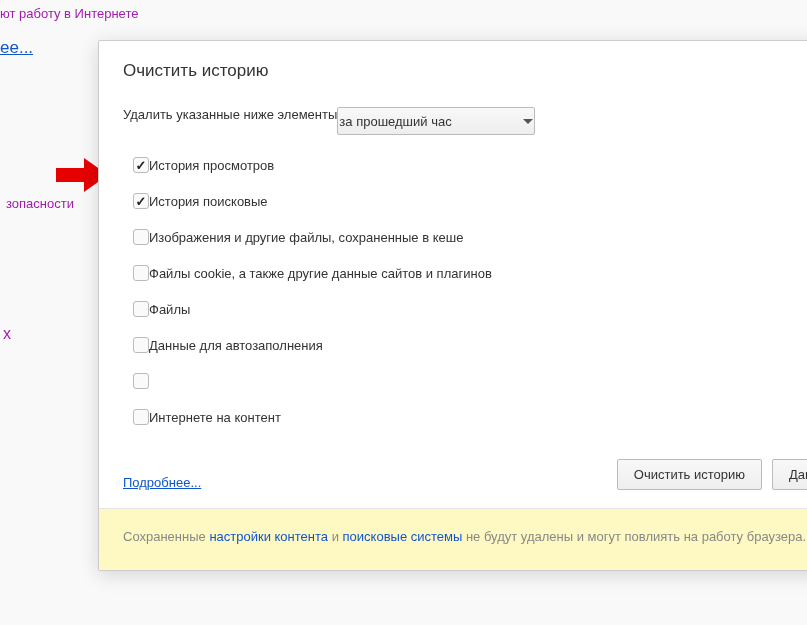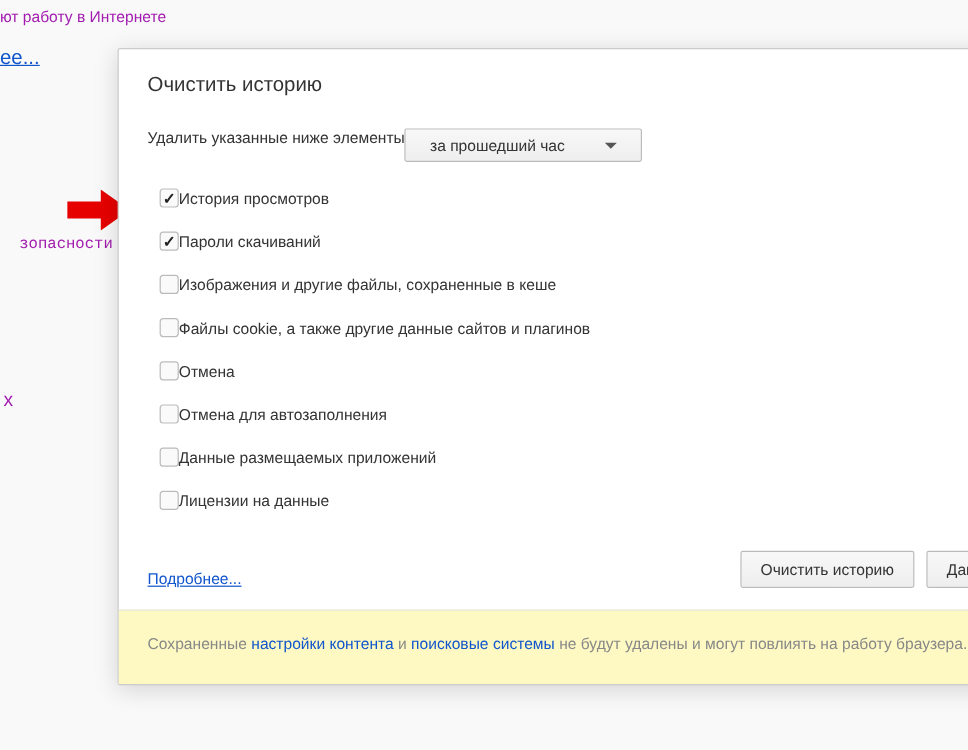--- a/index.html
+++ b/index.html
@@ -12,21 +12,21 @@
       overflow: hidden;
       color: #333;
     }
     .background-text {
       position: absolute;
       color: #a21caf;
       font-size: 13px;
     }
     .bg-line1 { top: 6px; left: 0; }
     .bg-link1 { top: 38px; left: 0; color: #1155cc; text-decoration: underline; font-size: 17px; }
-    .bg-line2 { top: 196px; left: 16px; font-family: Liberation Mono, monospace; }
+    .bg-line2 { top: 196px; left: 6px; }
     .bg-line3 { top: 325px; left: 3px; font-size: 16px; }
     .dialog {
       position: absolute;
       left: 98px;
       top: 40px;
       width: 784px;
       background: #fff;
       border: 1px solid #ccc;
       box-shadow: 0 4px 20px rgba(0,0,0,0.15);
       border-radius: 2px;
@@ -63,21 +63,21 @@
       gap: 0;
       margin-bottom: 22px;
     }
     .time-label {
       font-size: 13px;
       color: #333;
     }
     .dropdown {
       border: 1px solid #bbb;
       background: linear-gradient(#f8f8f8, #eeeeee);
-      padding: 4px 20px;
+      padding: 4px 1px;
       font-size: 13px;
       color: #333;
       display: flex;
       align-items: center;
       justify-content: space-between;
       width: 198px;
       height: 28px;
       border-radius: 2px;
       cursor: pointer;
     }
@@ -206,45 +206,44 @@
         <span class="dropdown-arrow"></span>
       </div>
     </div>
     <div class="checkbox-list" id="checkbox-list">
         <div class="check-row">
           <div class="checkbox checked"></div>
           <span class="check-label">История просмотров</span>
         </div>
         <div class="check-row">
           <div class="checkbox checked"></div>
-          <span class="check-label">Пароли скачиваний</span>
+          <span class="check-label">История поисковые</span>
         </div>
         <div class="check-row">
           <div class="checkbox"></div>
           <span class="check-label">Изображения и другие файлы, сохраненные в кеше</span>
         </div>
         <div class="check-row">
           <div class="checkbox"></div>
           <span class="check-label">Файлы cookie, а также другие данные сайтов и плагинов</span>
         </div>
         <div class="check-row">
           <div class="checkbox"></div>
-          <span class="check-label">Отмена</span>
-        </div>
-        <div class="check-row">
-          <div class="checkbox"></div>
-          <span class="check-label">Отмена для автозаполнения</span>
-        </div>
-        <div class="check-row">
-          <div class="checkbox"></div>
-          <span class="check-label">Данные размещаемых приложений</span>
-        </div>
-        <div class="check-row">
-          <div class="checkbox"></div>
-          <span class="check-label">Лицензии на данные</span>
+          <span class="check-label">Файлы</span>
+        </div>
+        <div class="check-row">
+          <div class="checkbox"></div>
+          <span class="check-label">Данные для автозаполнения</span>
+        </div>
+        <div class="check-row">
+          <div class="checkbox"></div>
+        </div>
+        <div class="check-row">
+          <div class="checkbox"></div>
+          <span class="check-label">Интернете на контент</span>
         </div>
       </div>
   </div>
   <div class="dialog-actions">
     <span class="link">Подробнее...</span>
     <div class="buttons">
       <div class="btn">Очистить историю</div>
       <div class="btn">Данные</div>
     </div>
   </div>

